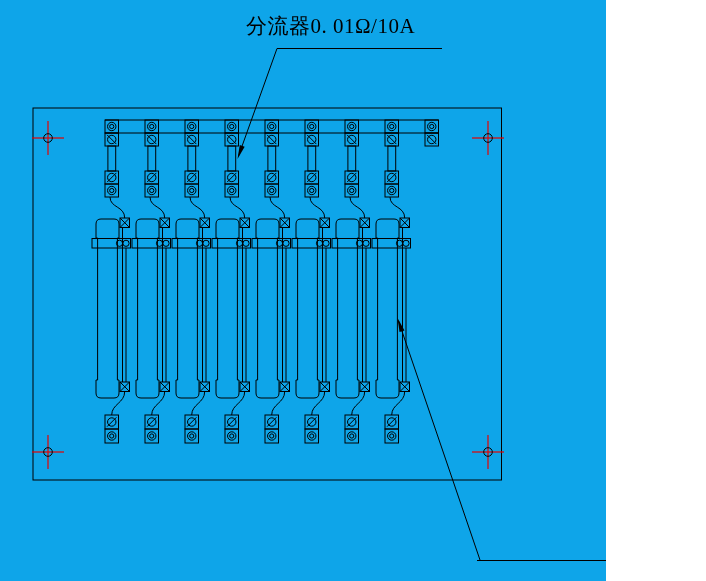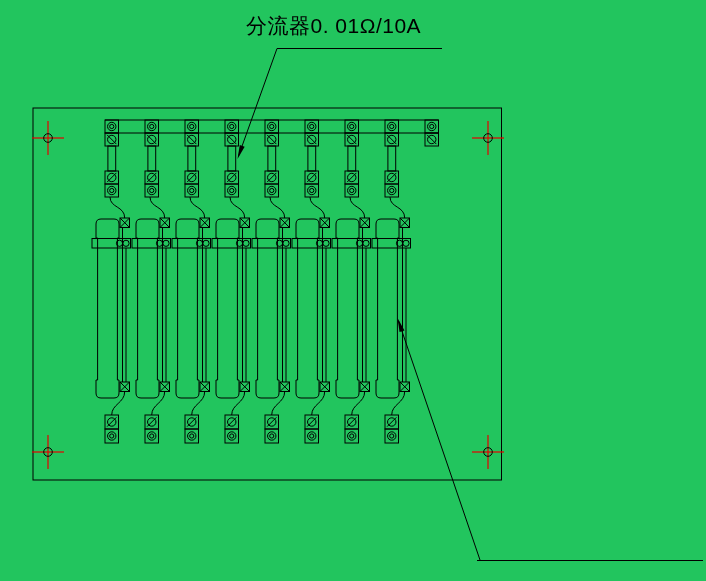--- a/index.html
+++ b/index.html
@@ -1,20 +1,20 @@
 <!DOCTYPE html>
 <html><head>
 <meta charset="utf-8">
 <style>
   html,body{margin:0;padding:0;background:#fff;}
   #canvas{
     position:relative;
-    width:706px;height:581px;
-    background:#22c55e;
-    font-family:Liberation Sans, sans-serif;
+    width:606px;height:581px;
+    background:#0ea5e9;
+    font-family:Liberation Serif, serif;
     overflow:hidden;
   }
   #schematic{position:absolute;left:0;top:0;}
   .label{
     position:absolute;
     color:#000;
     font-size:21px;
     letter-spacing:0.5px;
     white-space:nowrap;
     line-height:22px;

